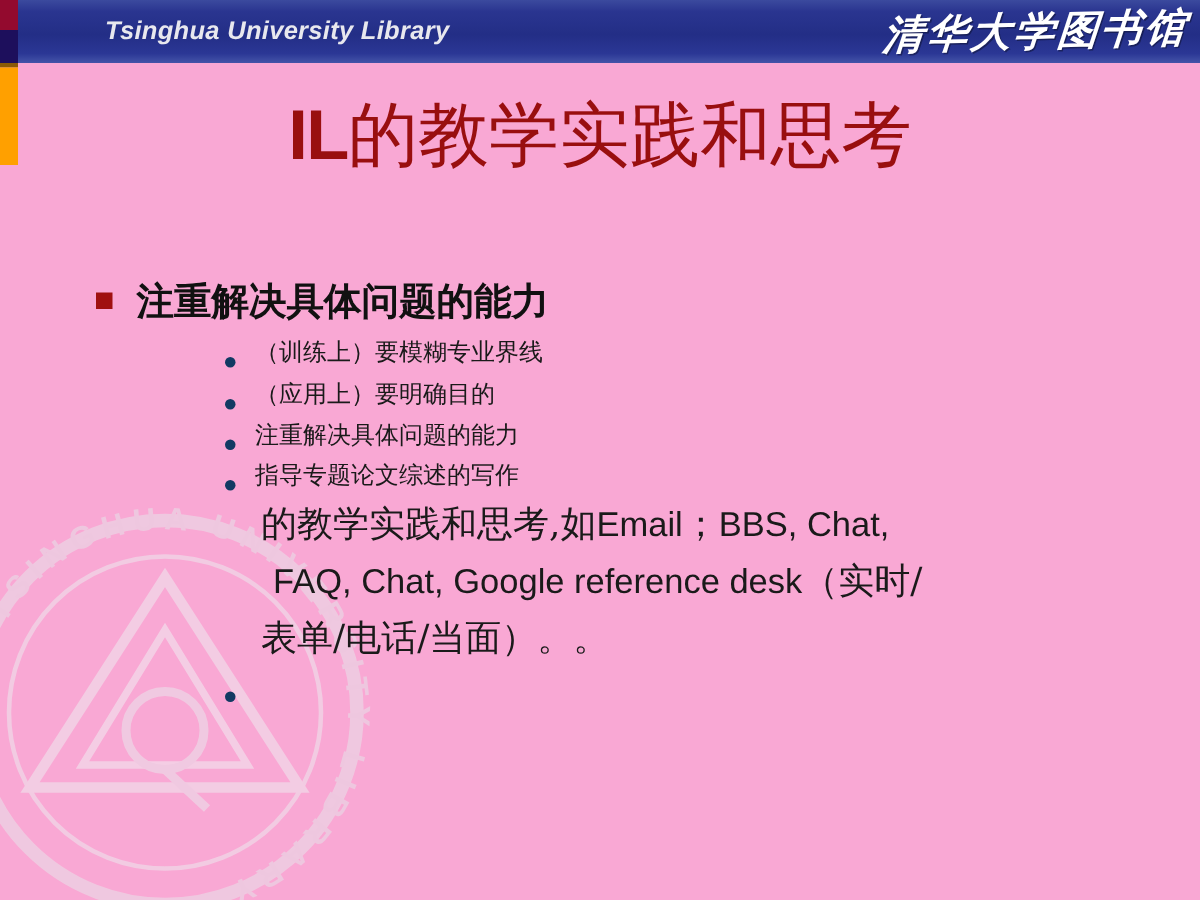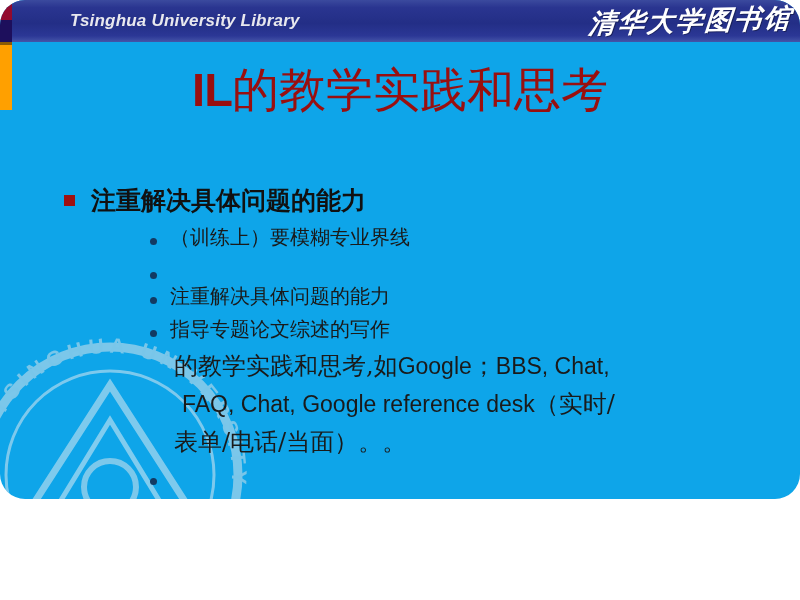--- a/index.html
+++ b/index.html
@@ -3,25 +3,24 @@
 <meta charset="utf-8">
 <style>
   html, body {
     margin: 0;
     padding: 0;
     background: #ffffff;
   }
   #slide {
     position: relative;
     width: 800px;
-    height: 499px;
-    background: #0ea5e9;
+    height: 600px;
+    background: #f9a8d4;
     overflow: hidden;
     font-family: "Liberation Sans", sans-serif;
-    border-radius: 25px;
   }
 
   
   .accent-col {
     position: absolute;
     left: 0;
     top: 0;
     width: 12px;
   }
   .accent-red {
@@ -160,21 +159,21 @@
     width: 7px;
     height: 7px;
     border-radius: 50%;
     background: #123a63;
     margin-top: 16px;
     margin-right: 13px;
     flex: 0 0 auto;
   }
   .lvl2-text {
     font-family: "DejaVu Serif", serif;
-    font-size: 20px;
+    font-size: 16px;
     color: #1a1a1a;
     line-height: 1.58;
   }
   .cont-line {
     margin-left: 170px;
     font-family: "DejaVu Serif", serif;
     font-size: 24px;
     color: #1a1a1a;
     line-height: 1.58;
   }
@@ -231,33 +230,34 @@
       <div class="lvl1-text">注重解决具体问题的能力</div>
     </div>
 
     <div class="lvl2-row">
       <div class="lvl2-bullet"></div>
       <div class="lvl2-text">（训练上）要模糊专业界线</div>
     </div>
 
     <div class="lvl2-row">
       <div class="lvl2-bullet"></div>
+      <div class="lvl2-text">（应用上）要明确目的</div>
     </div>
 
     <div class="lvl2-row">
       <div class="lvl2-bullet"></div>
       <div class="lvl2-text">注重解决具体问题的能力</div>
     </div>
 
     <div class="lvl2-row">
       <div class="lvl2-bullet"></div>
       <div class="lvl2-text">指导专题论文综述的写作</div>
     </div>
 
-    <div class="cont-line"><span>的教学实践和思考,如</span><span class="latin">Google</span><span>；</span><span class="latin">BBS, Chat,</span></div>
+    <div class="cont-line"><span>的教学实践和思考,如</span><span class="latin">Email</span><span>；</span><span class="latin">BBS, Chat,</span></div>
 
     <div class="cont-line indent2"><span class="latin">FAQ, Chat, Google reference desk</span><span>（实时/</span></div>
 
     <div class="cont-line"><span>表单/电话/当面）。。</span></div>
 
     <div class="lvl2-row">
       <div class="lvl2-bullet"></div>
     </div>
 
   </div>

